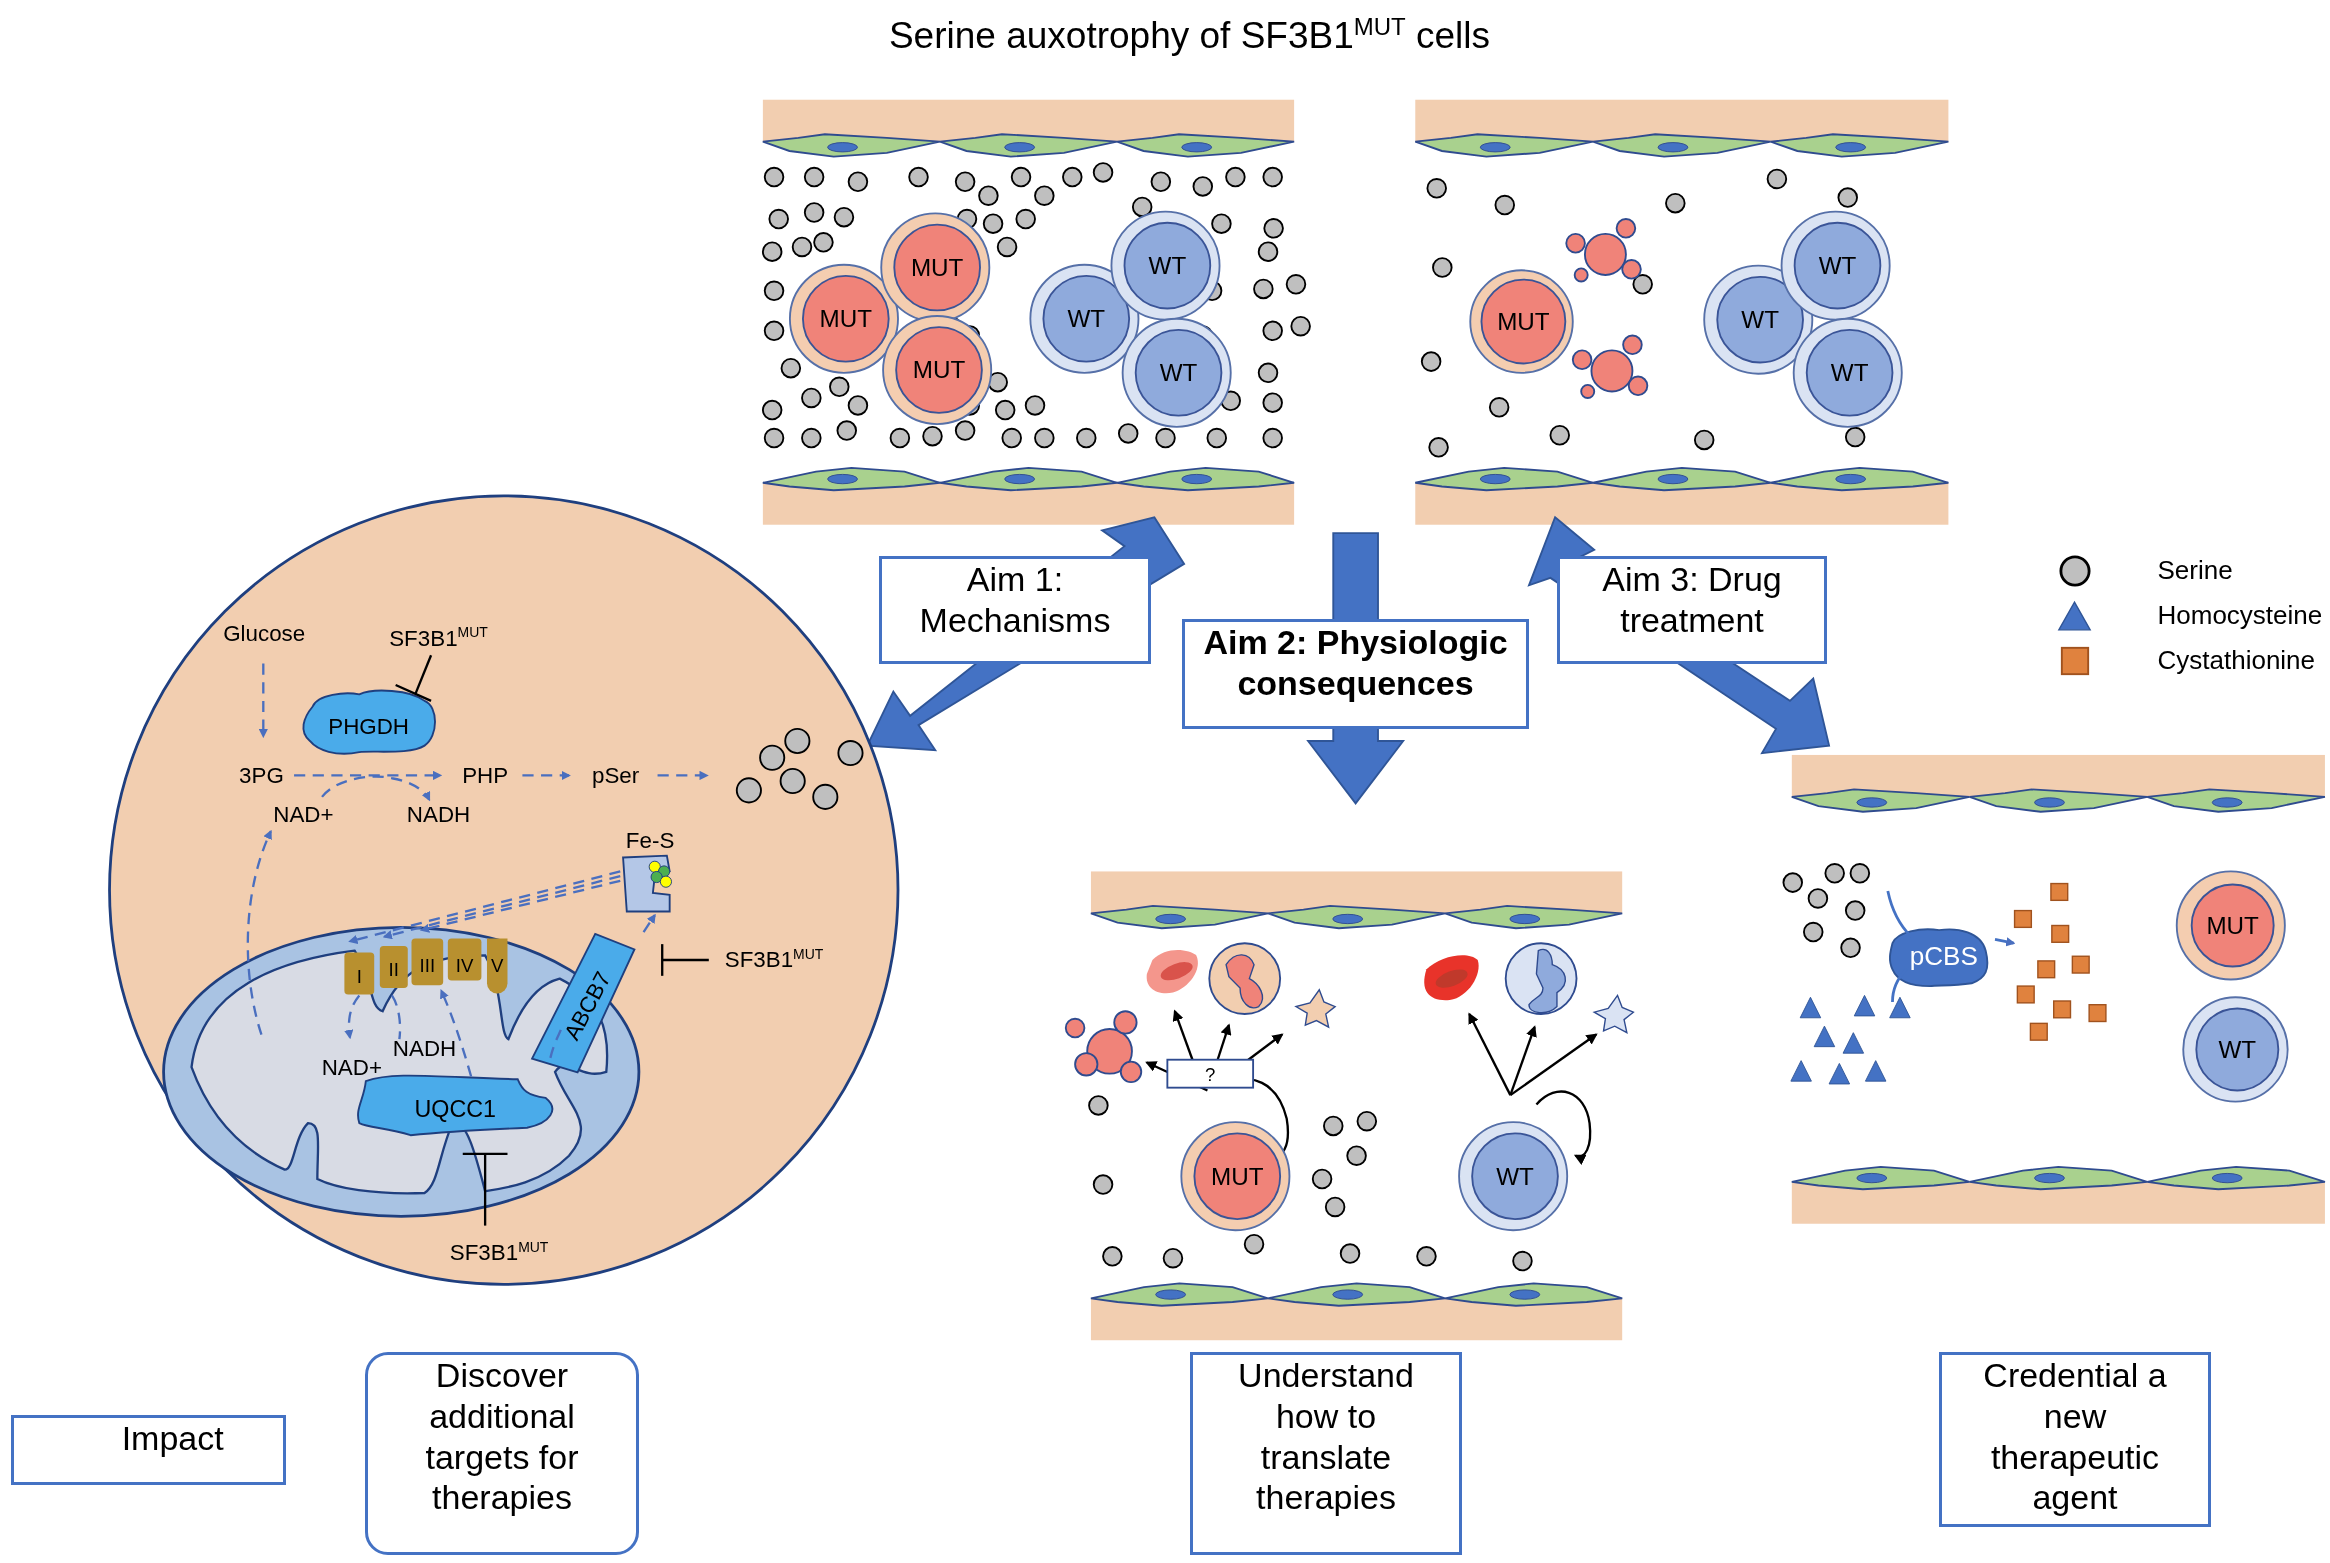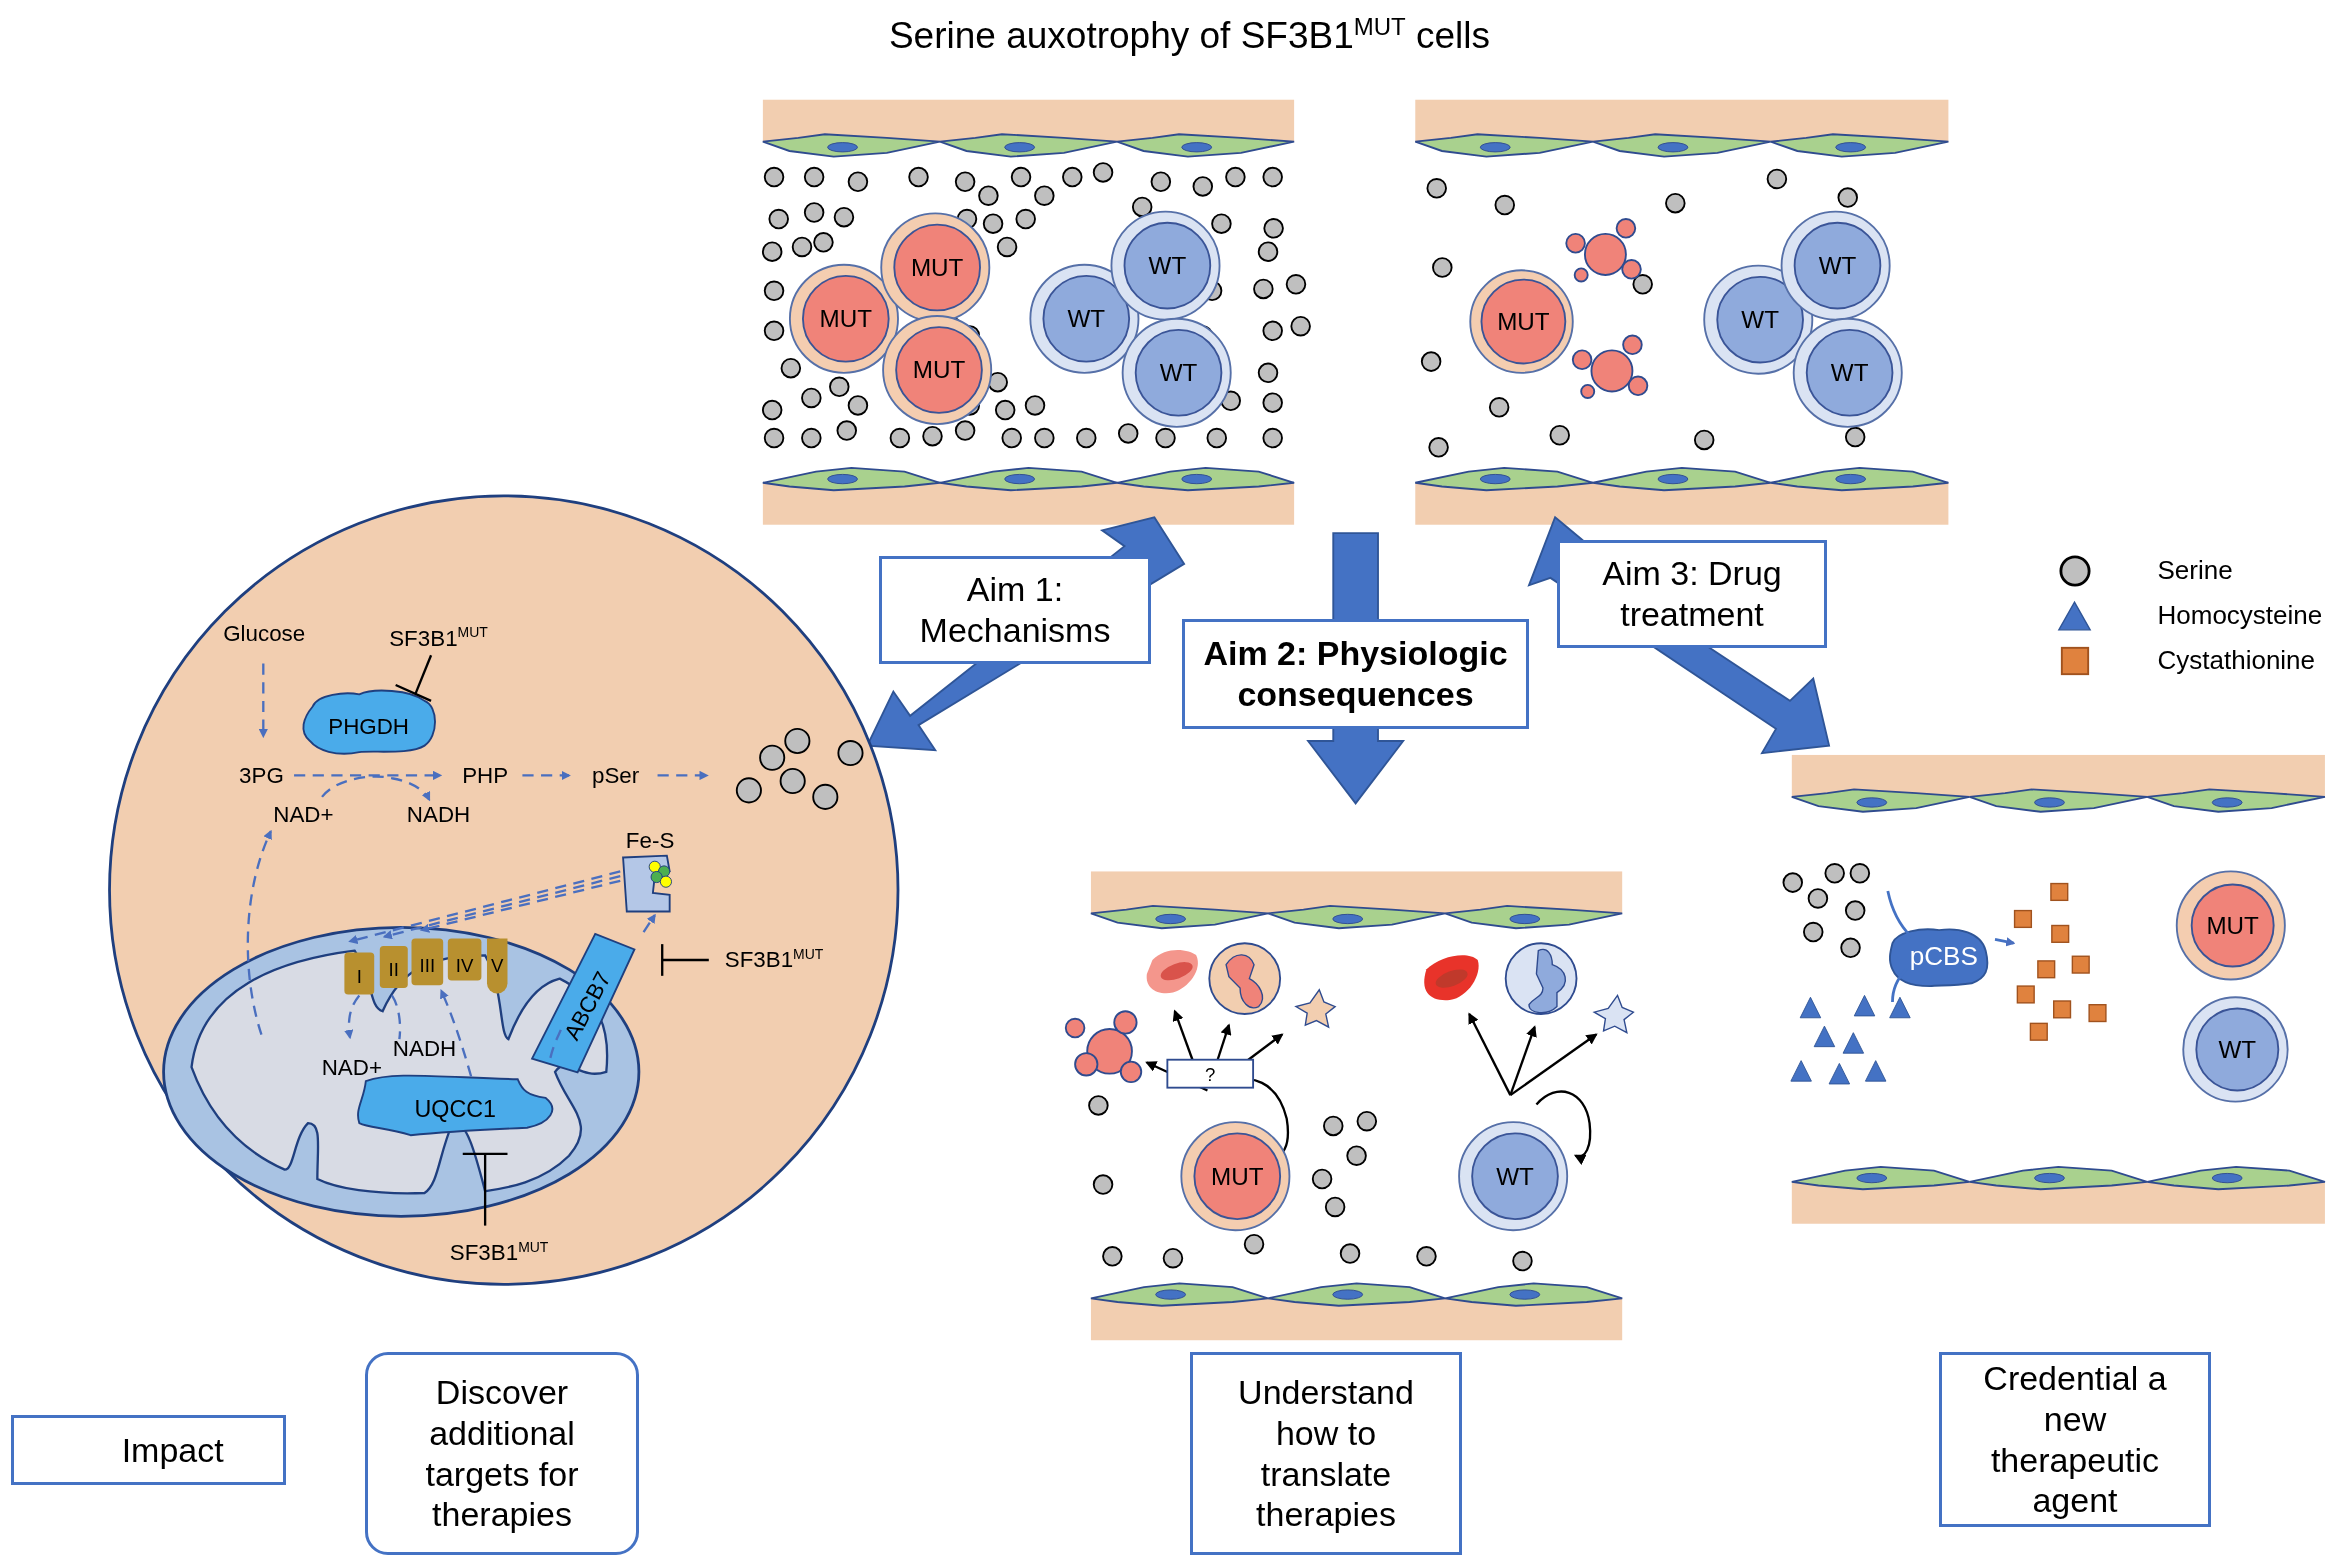--- a/index.html
+++ b/index.html
@@ -1,19 +1,19 @@
 <!DOCTYPE html>
 <html style="font-size:15px"><head>
 <meta charset="utf-8">
 <style>
   html,body{margin:0;padding:0;background:#ffffff;}
   body{width:2331px;height:1563px;position:relative;overflow:hidden;font-family:"Liberation Sans",sans-serif;color:#000;}
   svg text{font-family:"Liberation Sans",sans-serif;}
   .abs{position:absolute;}
-  .box{position:absolute;background:#fff;border:3.7px solid #4472c4;box-sizing:border-box;display:flex;align-items:center;justify-content:center;text-align:center;font-size:34px;line-height:1.2;white-space:pre-line;}
+  .box{position:absolute;background:#fff;border:3.7px solid #4472c4;box-sizing:border-box;display:flex;align-items:flex-start;justify-content:center;text-align:center;font-size:34px;line-height:1.2;white-space:pre-line;}
   .title{position:absolute;left:0;width:2331px;top:13px;text-align:center;font-size:37px;padding-left:24px;}
   .title sup{font-size:24px;}
   .legend{position:absolute;left:2056px;top:548px;font-size:26px;}
   .legend .row{display:flex;align-items:center;height:45px;gap:44px;}
   .legend .sym{width:37px;height:37px;margin-right:20.5px;display:flex;align-items:center;justify-content:center;}
 </style>
 </head>
 <body>
 
 <div class="title">
@@ -460,21 +460,21 @@
 </svg>
 
 <div class="box" style="left:879px;top:556px;width:272px;height:108px;">
   <span>Aim 1:
 Mechanisms</span>
 </div>
 <div class="box" style="left:1182px;top:619px;width:347px;height:110px;font-weight:bold;">
   <span>Aim 2: Physiologic
 consequences</span>
 </div>
-<div class="box" style="left:1557px;top:540px;width:270px;height:108px;">
+<div class="box" style="left:1557px;top:556px;width:270px;height:108px;">
   <span>Aim 3: Drug
 treatment</span>
 </div>
 
 <div class="box" style="left:11.2px;top:1415px;width:275px;height:70px;padding-left:48px;">
   <span>Impact</span>
 </div>
 <div class="box" style="left:365px;top:1352px;width:274px;height:203px;border-radius:23px;">
   <span>Discover
 additional

